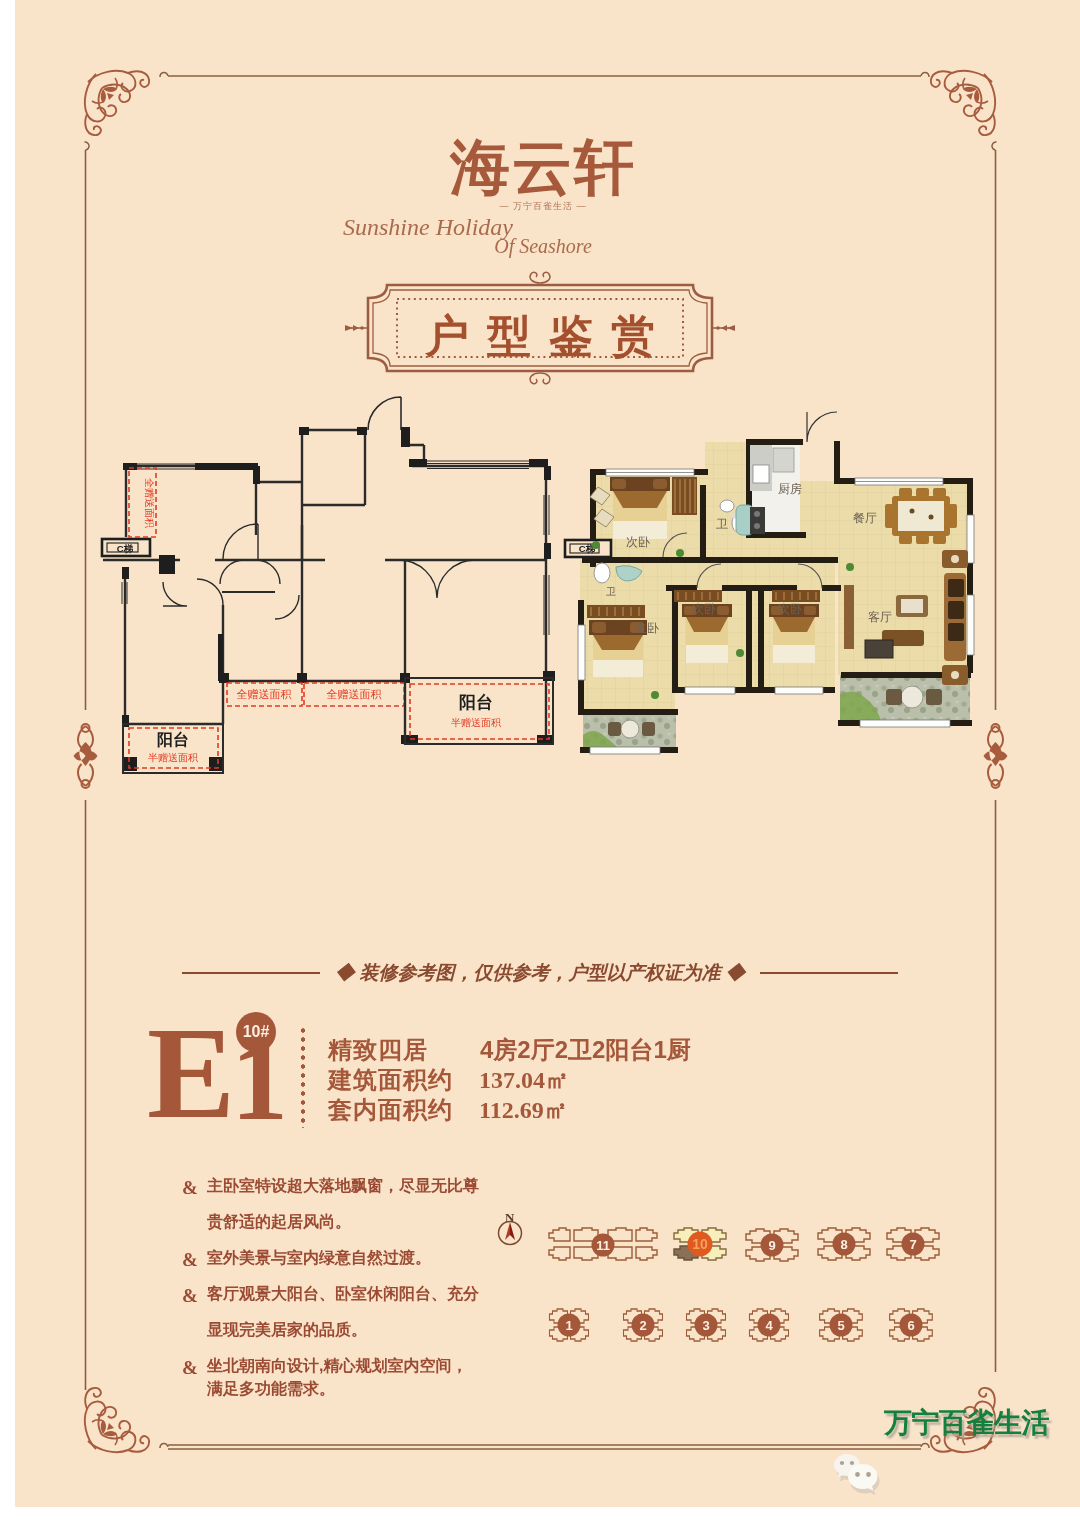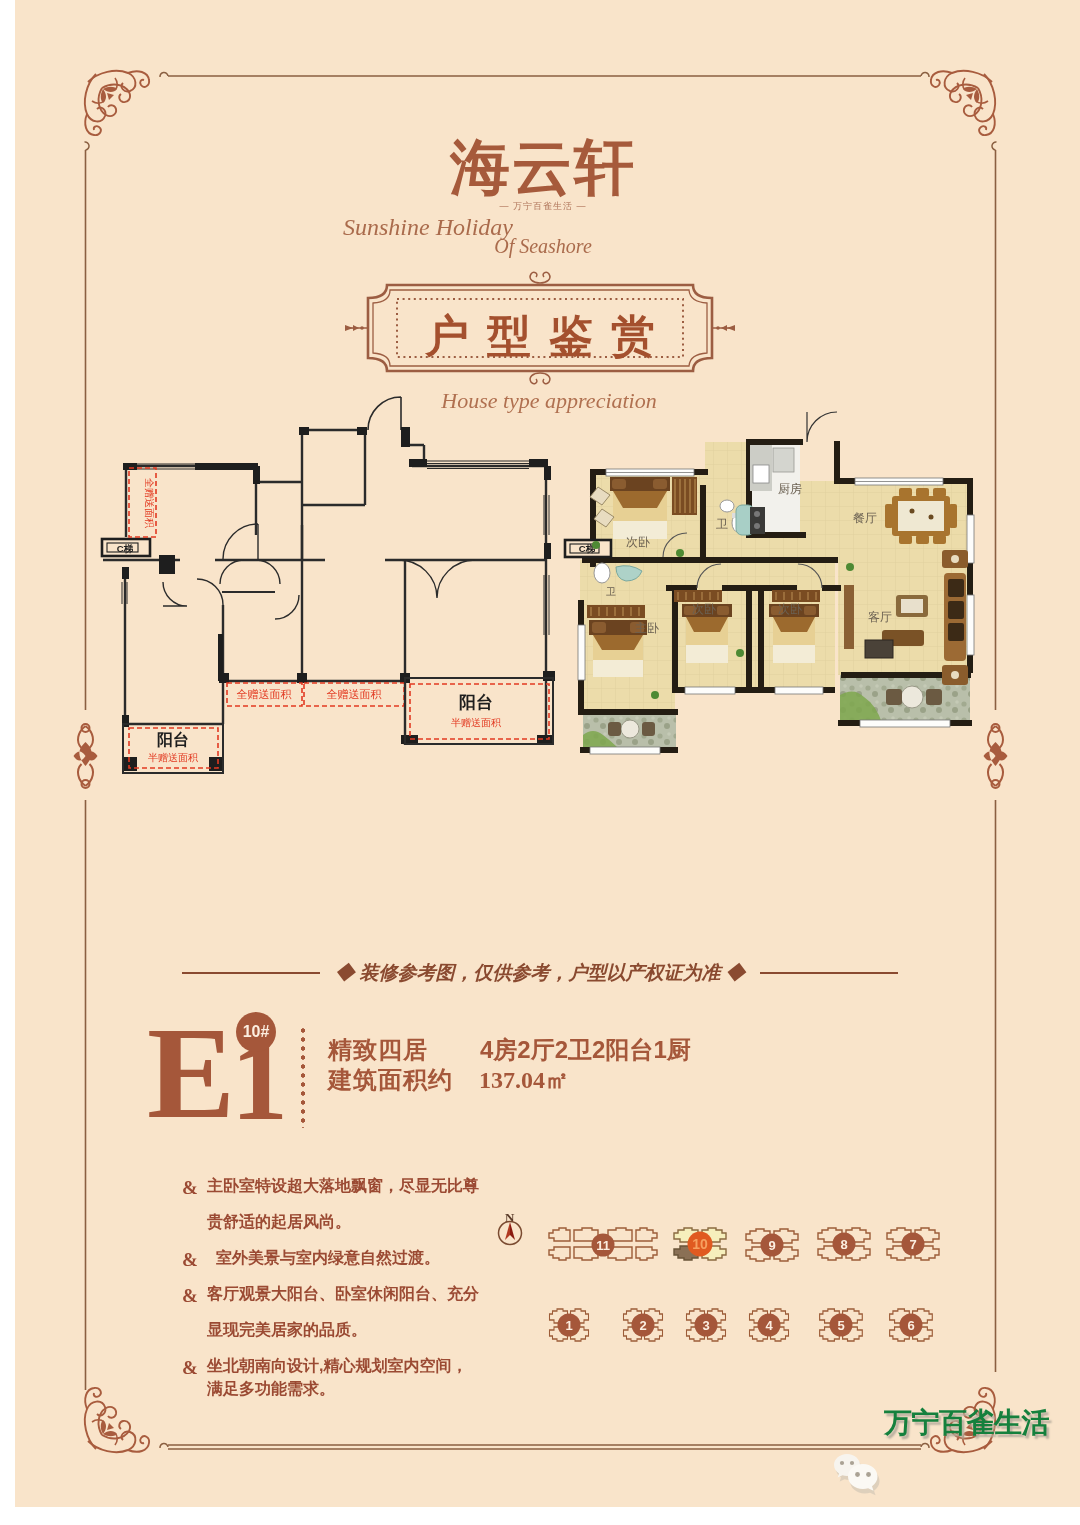--- a/index.html
+++ b/index.html
@@ -110,21 +110,20 @@
   </g>
 
   <g fill="none" stroke="#9c5d42" stroke-width="1.5">
     <path d="M205,15 C198,15 193,11 196,6 C199,2 204,6 201,9 M205,15 C212,15 217,11 214,6 C211,2 206,6 209,9"></path>
     <path d="M205,105 C198,105 193,109 196,114 C199,118 204,114 201,111 M205,105 C212,105 217,109 214,114 C211,118 206,114 209,111"></path>
   </g>
 </svg>
 
 <div class="abs" style="left:340px;top:307px;width:400px;text-align:center;font-family:'Liberation Serif',serif;font-weight:bold;font-size:44px;color:#a4502e;letter-spacing:18px;text-indent:18px;">户型鉴赏</div>
 
-<div class="abs" style="left:349px;top:388px;width:400px;text-align:center;font-family:'Liberation Serif',serif;font-style:italic;font-size:22px;color:#b07050;">House type appreciation</div>
 
 <svg class="abs" style="left:85px;top:395px" width="480" height="400" viewBox="0 0 480 400" id="leftplan">
   <g stroke="#2b2b2b" stroke-width="2.4" fill="none">
 
     <path d="M41,71 H171 M41,71 V142 M171,71 V87 M171,87 H217"></path>
 
     <path d="M217,87 V35 M217,35 H280"></path>
 
     <path d="M283,35 A33,33 0 0 1 316,2 M316,2 V35" stroke-width="1.6"></path>
 
@@ -456,25 +455,26 @@
   <span style="position:absolute;left:86px;top:20px;font-size:114px;font-weight:bold;">1</span>
 </div>
 
 <div class="abs" style="left:236px;top:1012px;width:40px;height:40px;border-radius:50%;background:#a5573a;color:#fceee0;font-size:16px;font-weight:bold;text-align:center;line-height:40px;">10#</div>
 
 <div class="abs" style="left:300px;top:1026px;width:5px;height:102px;background-image:radial-gradient(circle,#a5573a 2px,transparent 2.3px);background-size:6px 9px;"></div>
 
 <div class="abs" style="left:328px;top:1035px;width:560px;font-size:24px;font-weight:bold;color:#a5573a;line-height:30px;">
   <div style="height:30px;"><span style="letter-spacing:1px;">精致四居</span><span style="margin-left:52px;">4房2厅2卫2阳台1厨</span></div>
   <div style="height:30px;"><span style="letter-spacing:1px;">建筑面积约</span><span style="margin-left:26px;font-family:'Liberation Serif',serif;">137.04㎡</span></div>
+  <div style="height:30px;"><span style="letter-spacing:1px;">套内面积约</span><span style="margin-left:26px;font-family:'Liberation Serif',serif;">112.69㎡</span></div>
 </div>
 
 <div class="abs" style="left:182px;top:1168px;width:300px;font-size:16px;color:#9b4a33;font-weight:bold;">
   <div style="position:relative;line-height:36px;"><span style="position:absolute;left:0;top:2px;font-family:'Liberation Serif',serif;font-size:19px;">&amp;</span><span style="display:inline-block;margin-left:25px;width:276px;">主卧室特设超大落地飘窗，尽显无比尊贵舒适的起居风尚。</span></div>
-  <div style="position:relative;line-height:36px;"><span style="position:absolute;left:0;top:2px;font-family:'Liberation Serif',serif;font-size:19px;">&amp;</span><span style="display:inline-block;margin-left:34px;width:276px;">室外美景与室内绿意自然过渡。</span></div>
+  <div style="position:relative;line-height:36px;"><span style="position:absolute;left:0;top:2px;font-family:'Liberation Serif',serif;font-size:19px;">&amp;</span><span style="display:inline-block;margin-left:25px;width:276px;">室外美景与室内绿意自然过渡。</span></div>
   <div style="position:relative;line-height:36px;"><span style="position:absolute;left:0;top:2px;font-family:'Liberation Serif',serif;font-size:19px;">&amp;</span><span style="display:inline-block;margin-left:25px;width:276px;">客厅观景大阳台、卧室休闲阳台、充分显现完美居家的品质。</span></div>
   <div style="position:relative;line-height:23px;margin-top:6px;"><span style="position:absolute;left:0;top:2px;font-family:'Liberation Serif',serif;font-size:19px;">&amp;</span><span style="display:inline-block;margin-left:25px;width:276px;">坐北朝南向设计,精心规划室内空间，满足多功能需求。</span></div>
 </div>
 
 <svg class="abs" style="left:490px;top:1195px" width="44" height="70" viewBox="0 0 44 70">
   <text x="15" y="27" font-family="Liberation Serif" font-size="13" font-weight="bold" fill="#5a3a28">N</text>
   <circle cx="20" cy="38" r="11.5" fill="none" stroke="#7a4a30" stroke-width="1.5"></circle>
   <path d="M20,27 L25,45 L20,40 Z" fill="#8a1a10"></path>
   <path d="M20,27 L15,45 L20,40 Z" fill="#b03a22"></path>
 </svg>

